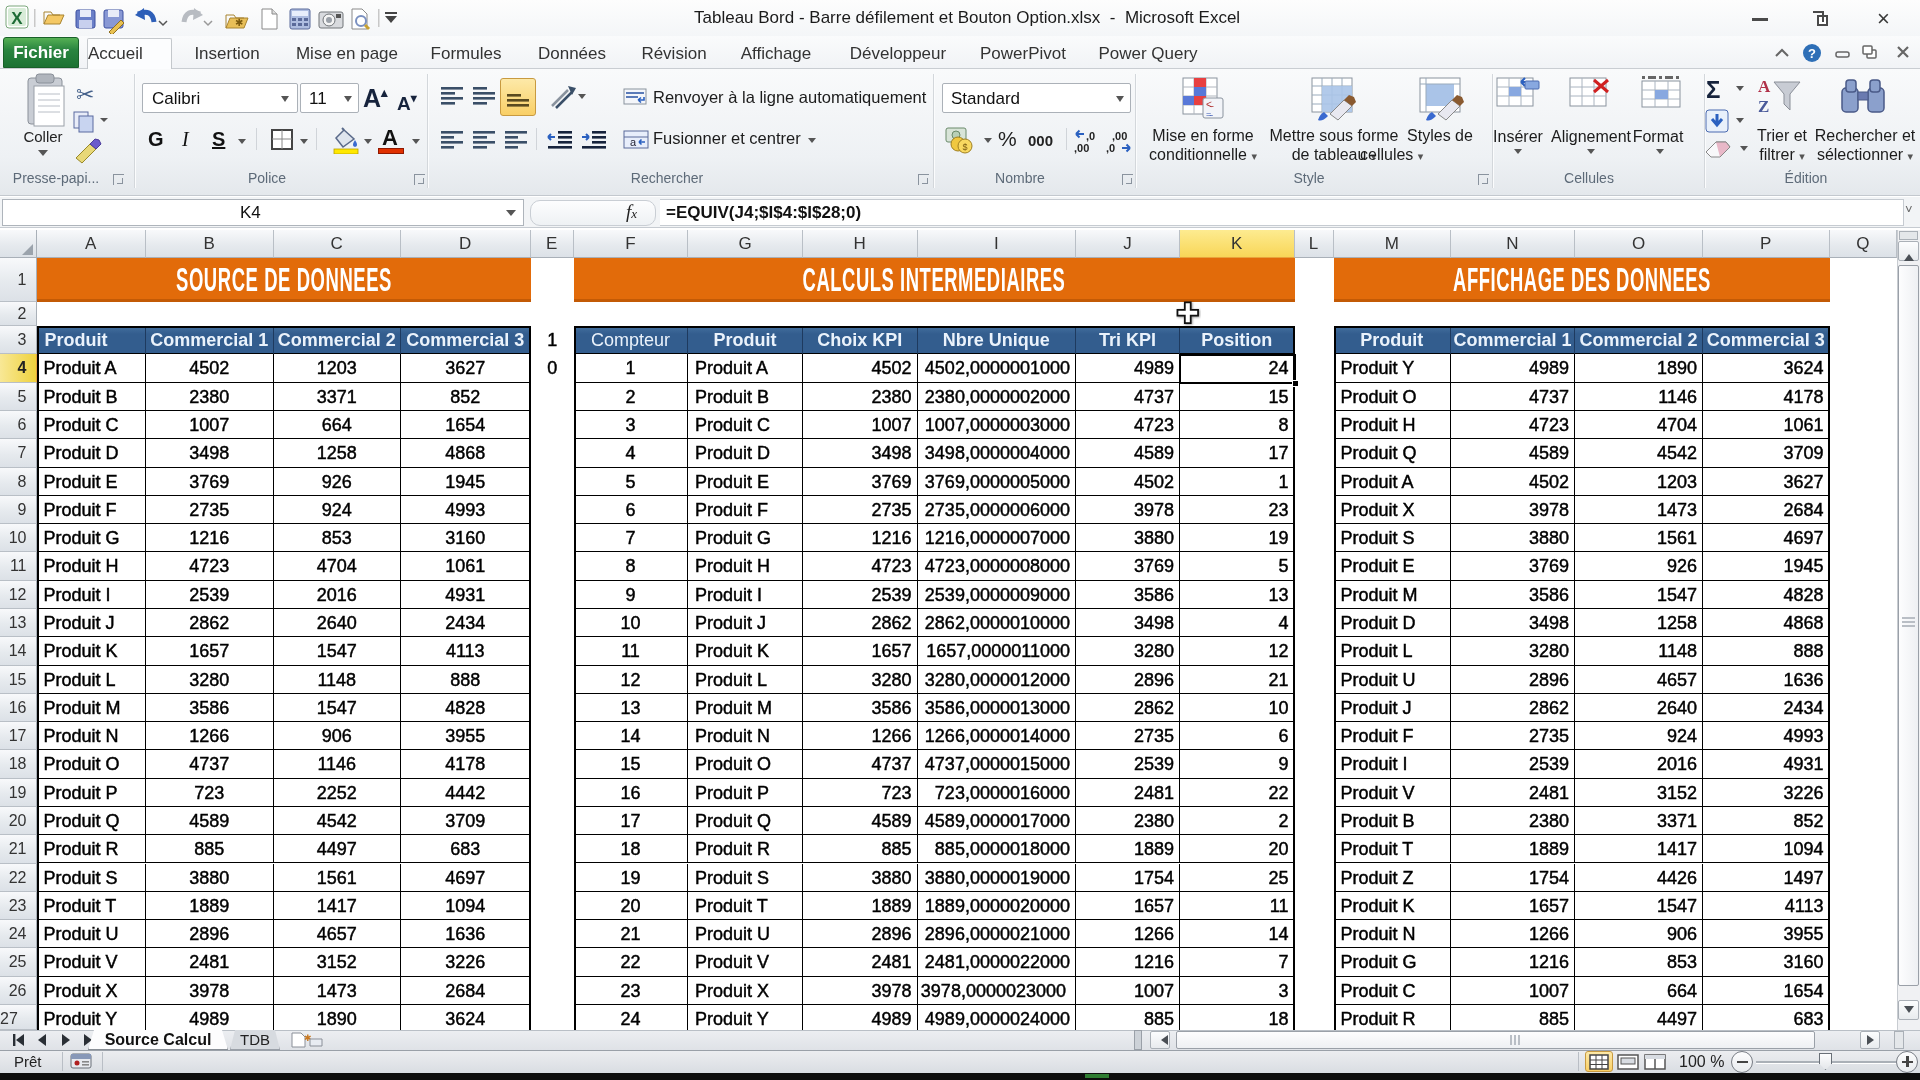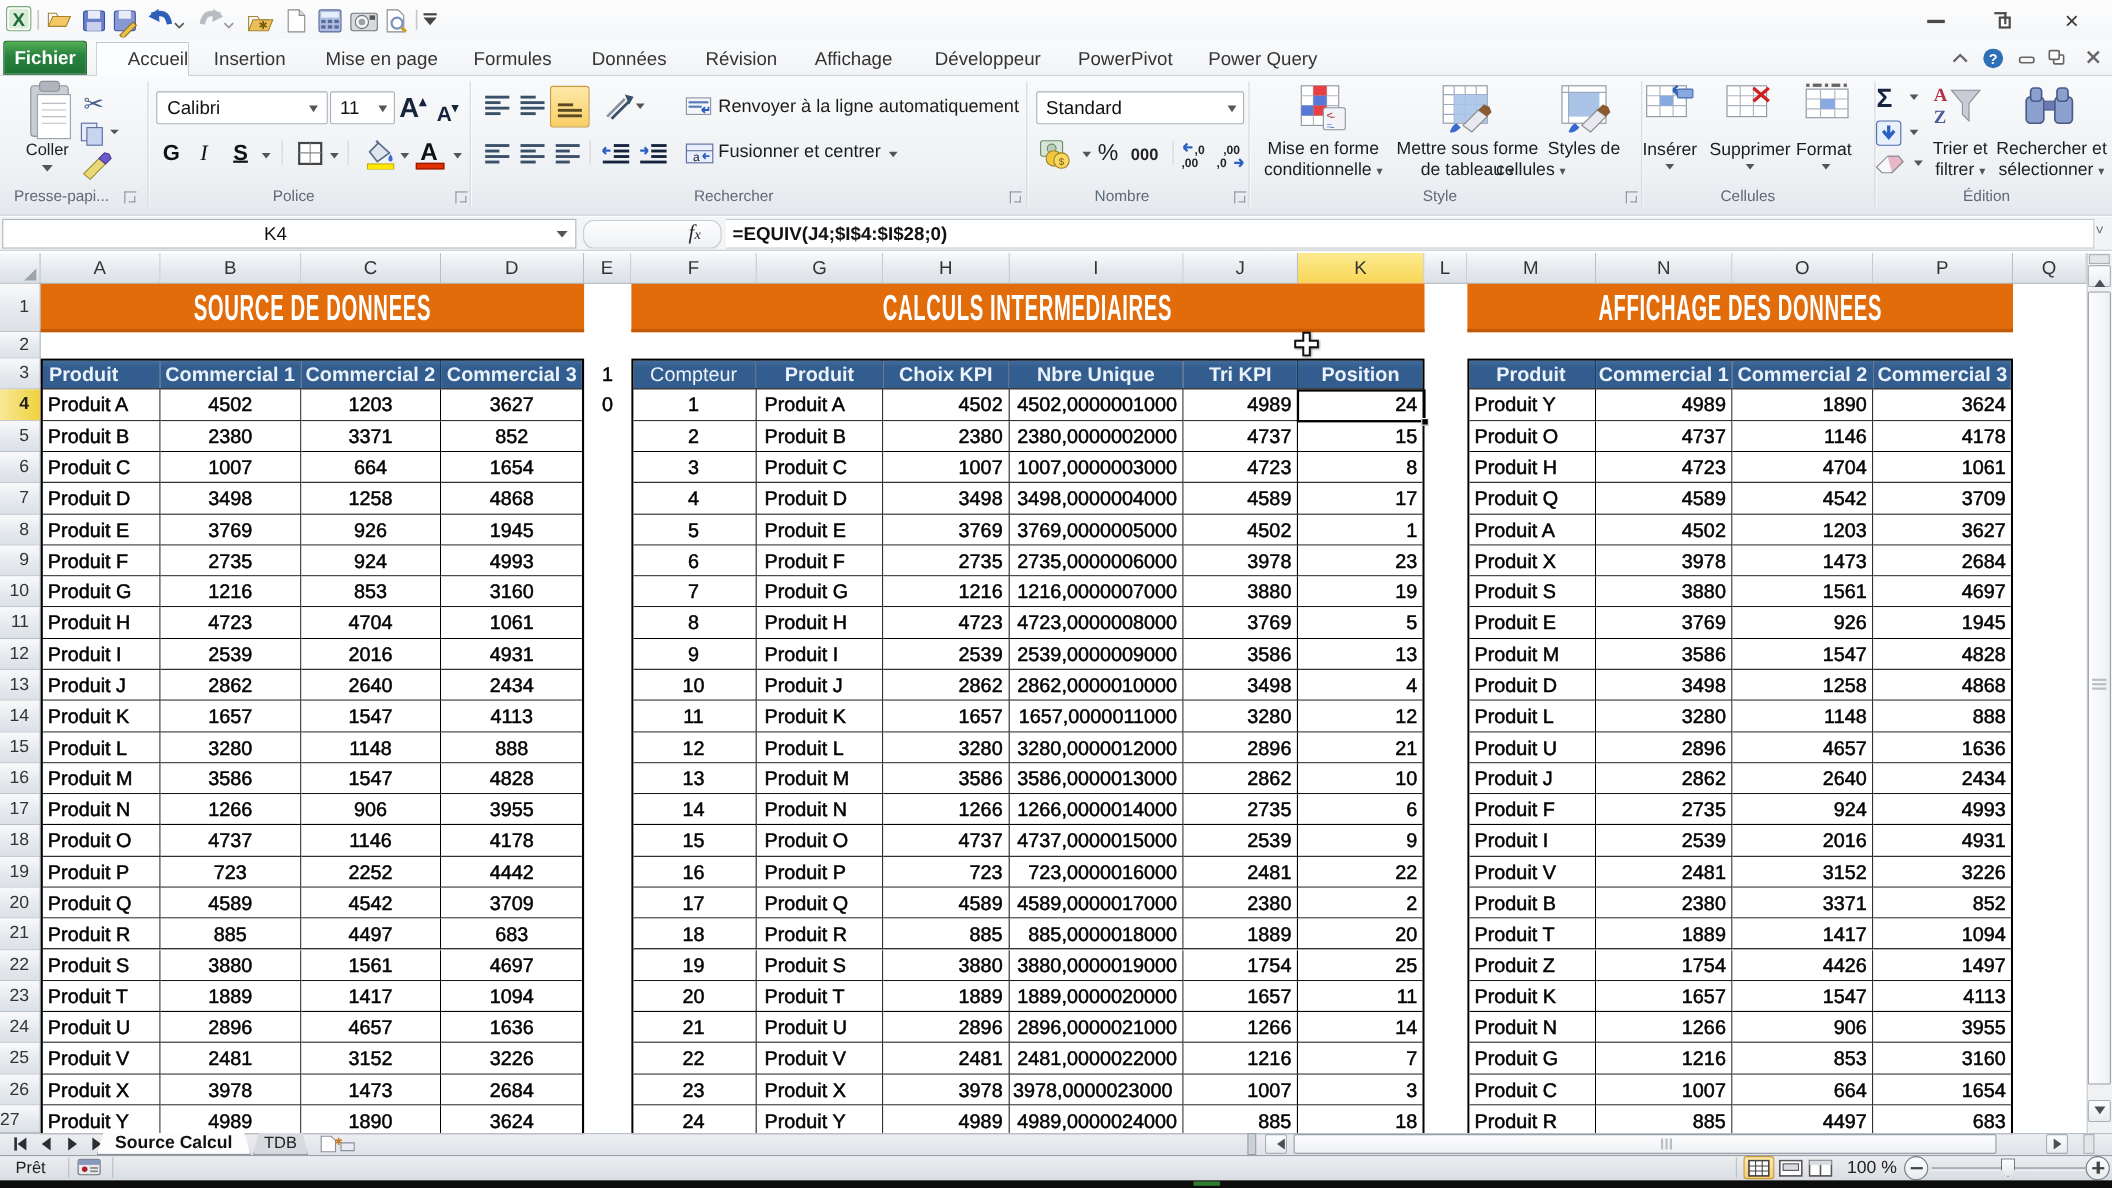--- a/index.html
+++ b/index.html
@@ -3,20 +3,21 @@
 <style>
 *{margin:0;padding:0;box-sizing:border-box}
 html,body{width:1920px;height:1080px;overflow:hidden;font-family:"Liberation Sans",sans-serif;background:#fff}
 .ab{position:absolute}
 .tt{white-space:nowrap}
 </style></head>
 <body>
 <div class="ab" style="left:0;top:0;width:1920px;height:1080px;background:#fff">
 
 <div class="ab" style="left:0;top:0;width:1920px;height:36px;background:linear-gradient(#fdfdfd,#f4f6f8)"></div>
+<div class="ab tt" style="left:694px;top:8px;width:532px;height:22px;font-size:17px;color:#1b1b1b;text-align:center">Tableau Bord - Barre défilement et Bouton Option.xlsx &nbsp;-&nbsp; Microsoft Excel</div>
 <div class="ab" style="left:1752px;top:18px;width:16px;height:3px;background:#4a4a4a"></div>
 <div class="ab" style="left:1817px;top:15px;width:11px;height:11px;border:2px solid #4a4a4a;background:#fff"></div>
 <div class="ab" style="left:1813px;top:11px;width:11px;height:11px;border:2px solid #4a4a4a;border-bottom:none;border-left:none"></div>
 <div class="ab tt" style="left:1877px;top:6px;font-size:22px;color:#3a3a3a">×</div>
 <svg class="ab" style="left:4px;top:4px" width="400" height="30" viewBox="0 0 400 30">
 <g>
  <rect x="2" y="2" width="22" height="22" rx="3" fill="#fff" stroke="#7ca77c"></rect>
  <rect x="4" y="4" width="18" height="18" rx="2" fill="#d8ecd8"></rect>
  <text x="13" y="20" font-size="17" font-weight="bold" fill="#1d6b35" text-anchor="middle" font-family="Liberation Sans">X</text>
  <rect x="30" y="5" width="1.5" height="18" fill="#c8c8c8"></rect>
@@ -56,21 +57,21 @@
  <path d="M348 5 h10 l5 5 v15 h-15 z" fill="#fff" stroke="#8a8a8a"></path>
  <circle cx="357" cy="17" r="5" fill="none" stroke="#7a90c0" stroke-width="2"></circle>
  <path d="M361 21 l4 4" stroke="#c8a030" stroke-width="3"></path>
  <rect x="374" y="5" width="1.5" height="18" fill="#c8c8c8"></rect>
  <path d="M381 12 h12 l-6 7 z" fill="#444"></path>
  <rect x="381" y="8" width="12" height="2" fill="#444"></rect>
 </g>
     </svg>
 <div class="ab" style="left:0;top:36px;width:1920px;height:33px;background:linear-gradient(#fafbfc,#f1f3f6);border-bottom:1px solid #c9cdd2"></div>
 <div class="ab tt" style="left:3px;top:37px;width:76px;height:31px;background:linear-gradient(#55b054,#2a8540 40%,#1c7233);border-radius:3px 3px 0 0;border:1px solid #186029;color:#fff;font-weight:bold;font-size:17px;text-align:center;line-height:29px">Fichier</div>
-<div class="ab tt" style="left:87px;top:38px;width:85px;height:32px;background:#fcfdfe;border:1px solid #c4c8cc;border-bottom:none;border-radius:2px 2px 0 0;color:#333;font-size:17px;text-align:right;line-height:30px">Accueil</div>
+<div class="ab tt" style="left:87px;top:38px;width:85px;height:32px;background:#fcfdfe;border:1px solid #c4c8cc;border-bottom:none;border-radius:2px 2px 0 0;color:#333;font-size:17px;text-align:left;line-height:30px">Accueil</div>
 <div class="ab tt" style="left:137px;top:44px;width:180px;font-size:17px;color:#333;text-align:center">Insertion</div>
 <div class="ab tt" style="left:257px;top:44px;width:180px;font-size:17px;color:#333;text-align:center">Mise en page</div>
 <div class="ab tt" style="left:376px;top:44px;width:180px;font-size:17px;color:#333;text-align:center">Formules</div>
 <div class="ab tt" style="left:482px;top:44px;width:180px;font-size:17px;color:#333;text-align:center">Données</div>
 <div class="ab tt" style="left:584px;top:44px;width:180px;font-size:17px;color:#333;text-align:center">Révision</div>
 <div class="ab tt" style="left:686px;top:44px;width:180px;font-size:17px;color:#333;text-align:center">Affichage</div>
 <div class="ab tt" style="left:808px;top:44px;width:180px;font-size:17px;color:#333;text-align:center">Développeur</div>
 <div class="ab tt" style="left:933px;top:44px;width:180px;font-size:17px;color:#333;text-align:center">PowerPivot</div>
 <div class="ab tt" style="left:1058px;top:44px;width:180px;font-size:17px;color:#333;text-align:center">Power Query</div>
 <svg class="ab" style="left:1770px;top:44px" width="150" height="20" viewBox="0 0 150 20">
@@ -323,21 +324,21 @@
 <svg class="ab" style="left:1568px;top:76px" width="50" height="34" viewBox="0 0 50 34">
 <rect x="2" y="2" width="36" height="28" fill="#fff" stroke="#8a939e"></rect>
 <g stroke="#aab4c0">
         <line x1="2" y1="11" x2="38" y2="11"></line>
         <line x1="2" y1="20" x2="38" y2="20"></line>
         <line x1="14" y1="2" x2="14" y2="30"></line>
         <line x1="26" y1="2" x2="26" y2="30"></line>
       </g>
 <path d="M26 4 l14 12 m0 -12 l-14 12" stroke="#d02020" stroke-width="3"></path>
     </svg>
-<div class="ab tt" style="left:1531px;top:128px;width:120px;font-size:16px;color:#1c1c1c;text-align:center">Supprimer</div>
+<div class="ab tt" style="left:1531px;top:128px;width:120px;font-size:16px;color:#1c1c1c;text-align:center">Alignement</div>
 <div class="ab" style="left:1587px;top:149px;width:0;height:0;border:4px solid transparent;border-top:5px solid #555"></div>
 <svg class="ab" style="left:1638px;top:74px" width="50" height="38" viewBox="0 0 50 38">
 <g fill="#666">
         <rect x="4" y="2" width="3" height="3"></rect>
         <rect x="10" y="2" width="8" height="3"></rect>
         <rect x="21" y="2" width="3" height="3"></rect>
         <rect x="27" y="2" width="8" height="3"></rect>
         <rect x="38" y="2" width="3" height="3"></rect>
       </g>
 <rect x="4" y="7" width="38" height="26" fill="#fff" stroke="#8a939e"></rect>

